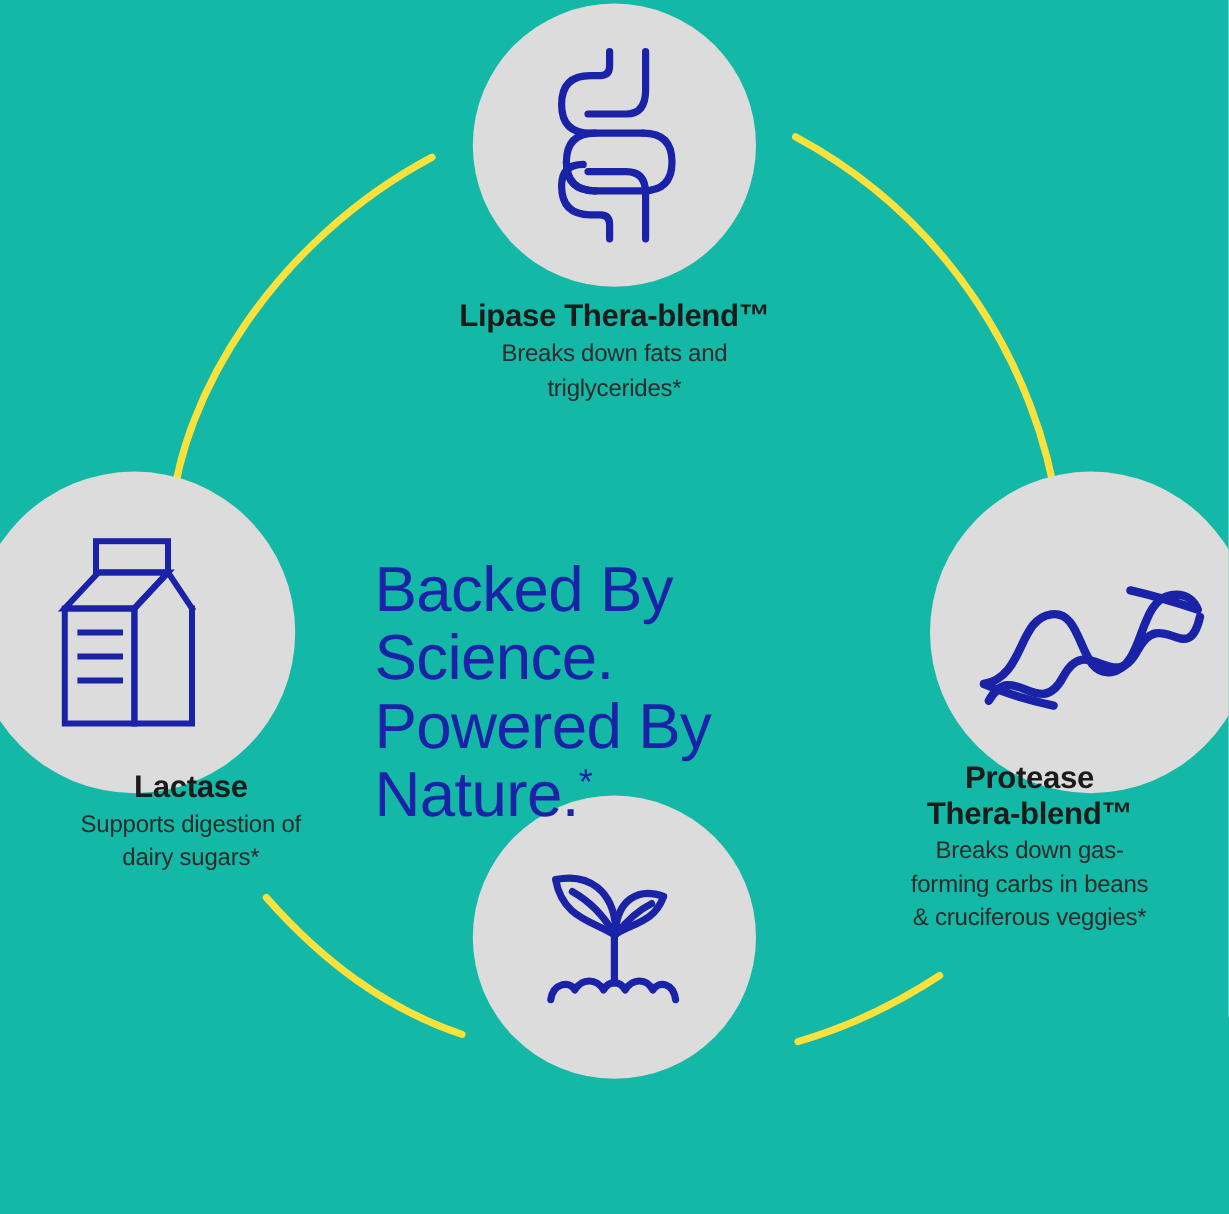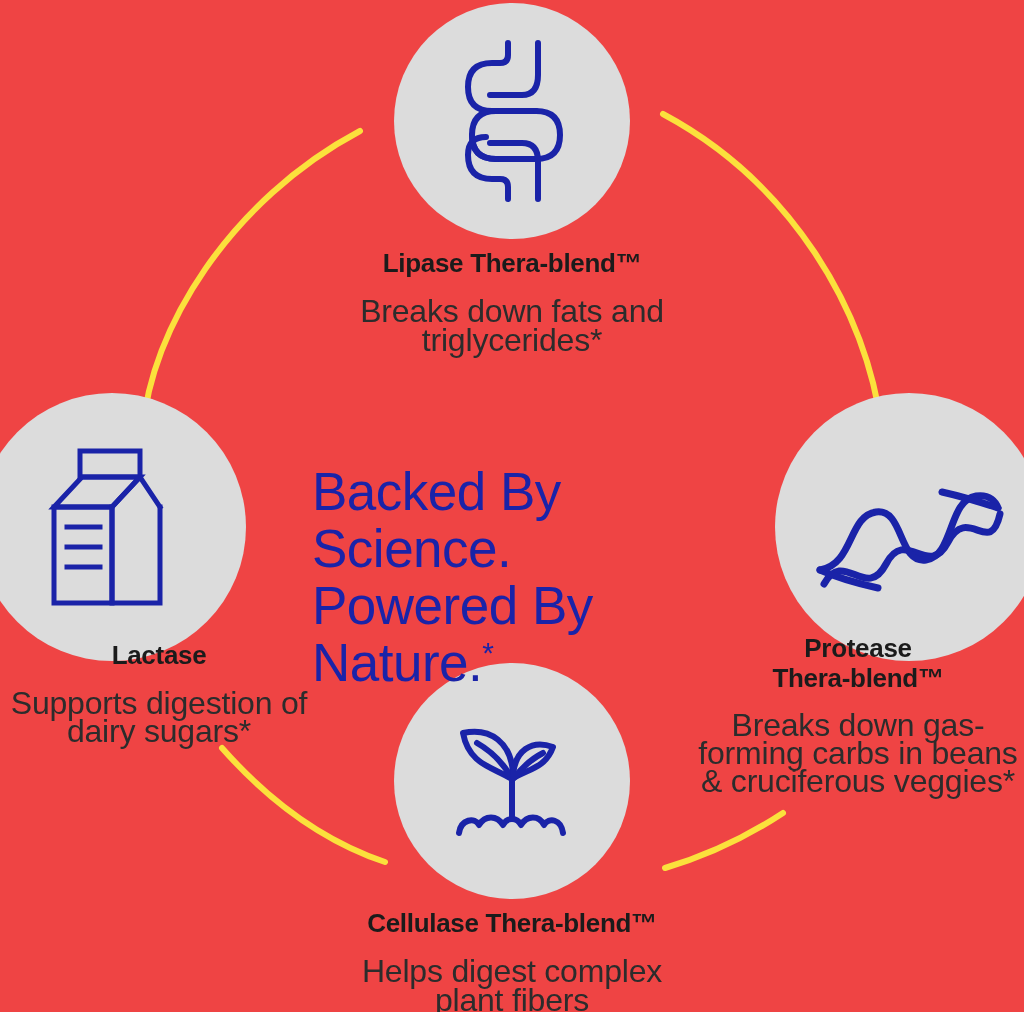--- a/index.html
+++ b/index.html
@@ -10,21 +10,21 @@
   }
   body {
     font-family: "Liberation Sans", sans-serif;
     -webkit-font-smoothing: antialiased;
   }
 
   #stage {
     position: relative;
     width: 1024px;
     height: 1012px;
-    background: #ef4444;
+    background: #14b8a6;
     overflow: hidden;
   }
 
   
   .arc-layer {
     position: absolute;
     left: 0;
     top: 0;
     width: 1024px;
     height: 1012px;
@@ -72,25 +72,25 @@
   .caption .title {
     font-weight: bold;
     color: #1b1b1b;
     font-size: 26px;
     line-height: 31px;
     letter-spacing: -0.3px;
     white-space: pre-line;
   }
   .caption .desc {
     color: #2c2c2c;
-    font-size: 32px;
+    font-size: 20px;
     line-height: 29px;
     letter-spacing: -0.2px;
     white-space: pre-line;
-    margin-top: 18px;
+    margin-top: 2px;
   }
 
   .cap-top    { left: 262px; top: 248px; width: 500px; }
   .cap-left   { left: -36px; top: 640px; width: 390px; }
   .cap-right  { left: 688px; top: 633px; width: 340px; }
   .cap-bottom { left: 272px; top: 908px; width: 480px; }
 
   .cap-right .title  { line-height: 30px; }
   .cap-right .desc   { line-height: 28px; }
   .cap-left  .desc   { line-height: 28px; }
@@ -213,25 +213,20 @@
         <path d="M 12 112
                  C 14 98, 28 96, 32 104
                  C 38 94, 50 94, 56 104
                  C 60 96, 70 96, 74 104
                  C 80 94, 92 94, 97 104
                  C 102 96, 114 98, 116 112"></path>
       </g>
     </svg>
   </div>
 
-  <div class="caption cap-bottom">
-    <div class="title">Cellulase Thera-blend™</div>
-    <div class="desc">Helps digest complex
-plant fibers</div>
-  </div>
 
   <div class="center-head">
     <span>Backed By
 Science.
 Powered By
 Nature.</span><span class="star">*</span>
   </div>
 
 </div>
 

